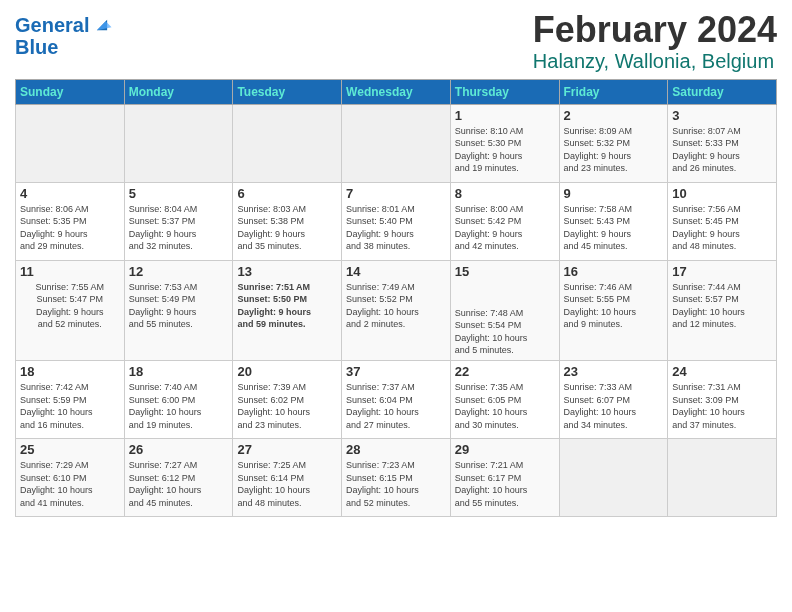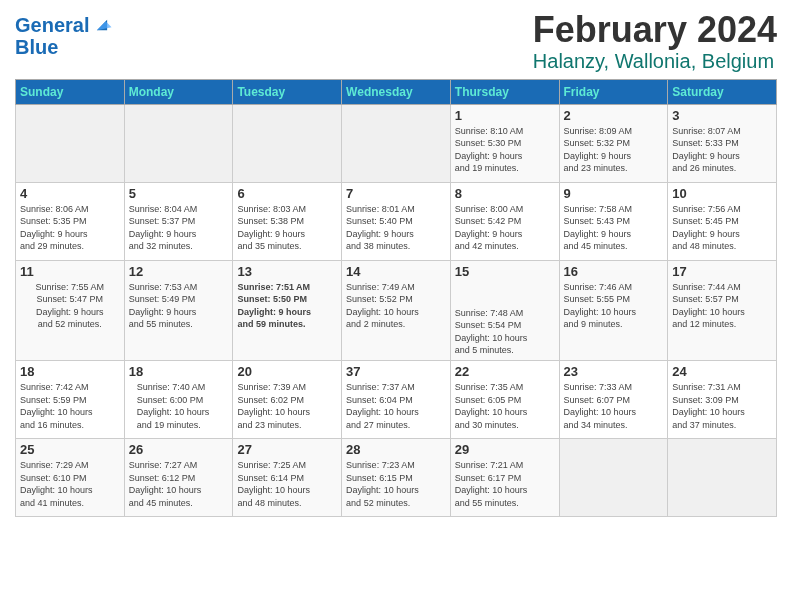--- a/index.html
+++ b/index.html
@@ -266,21 +266,21 @@
         <tr>
           <td>
             <span class="day-num">18</span>
             <div class="day-info" style="white-space: pre-line;">Sunrise: 7:42 AM
 Sunset: 5:59 PM
 Daylight: 10 hours
 and 16 minutes.</div>
           </td>
           <td>
             <span class="day-num">18</span>
-            <div class="day-info" style="white-space: pre-line; margin-left: 8px;">Sunrise: 7:40 AM
+            <div class="day-info" style="white-space: pre-line;">Sunrise: 7:40 AM
 Sunset: 6:00 PM
 Daylight: 10 hours
 and 19 minutes.</div>
           </td>
           <td>
             <span class="day-num">20</span>
             <div class="day-info" style="white-space: pre-line;">Sunrise: 7:39 AM
 Sunset: 6:02 PM
 Daylight: 10 hours
 and 23 minutes.</div>

